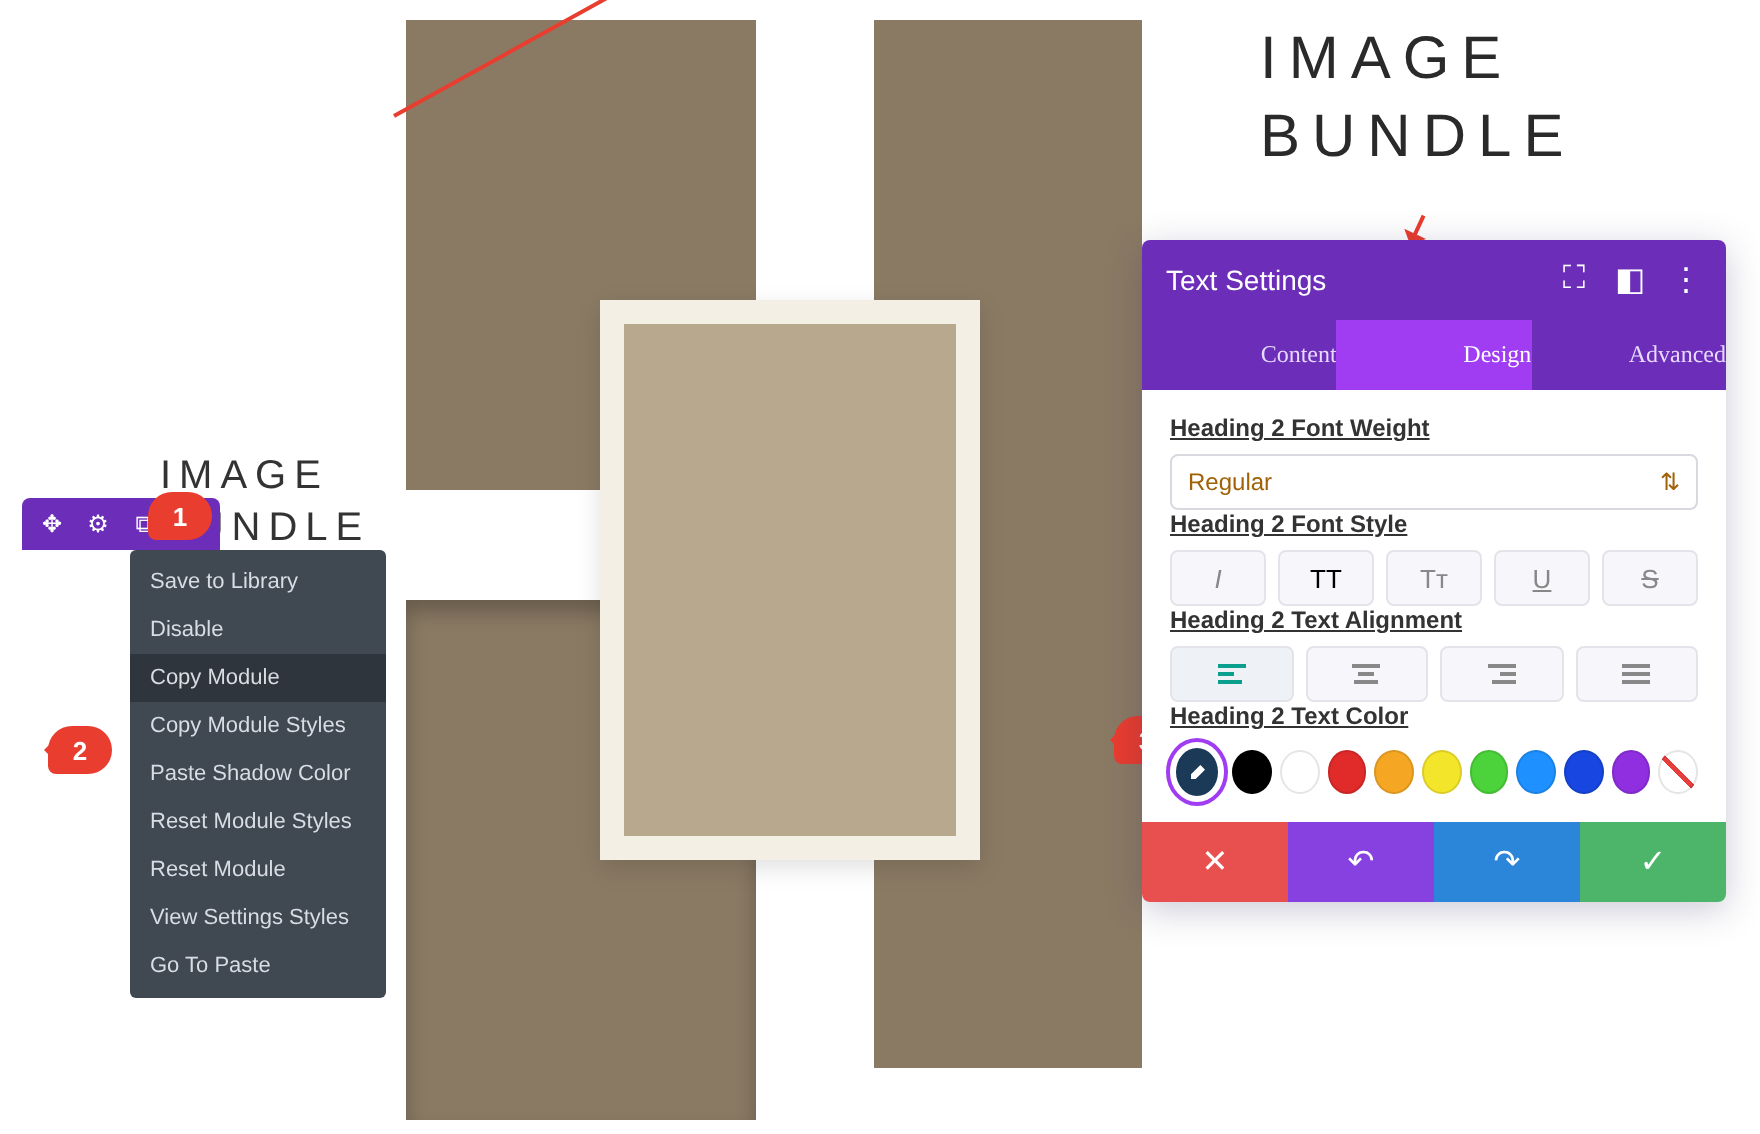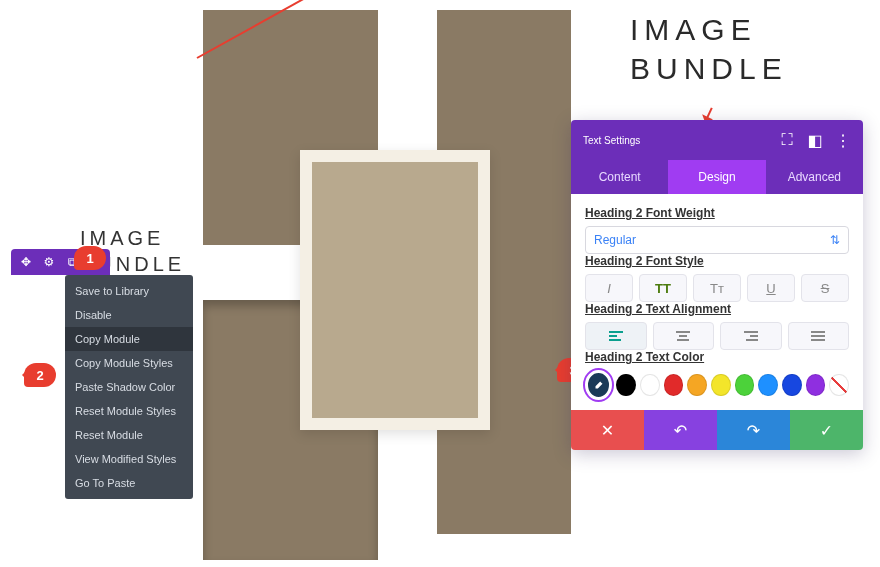--- a/index.html
+++ b/index.html
@@ -20,33 +20,33 @@
 .small-title { position:absolute; left:80px; top:225px; font-size:20px; letter-spacing:4px; font-weight:500; color:#333; line-height:1.3; width:120px; white-space:pre; }
 .module-toolbar { position:absolute; left:11px; top:249px; height:26px; background:#6c2eb9; border-radius:4px 4px 0 0; display:flex; align-items:center; padding:0 8px; gap:9px; color:#fff; }
 .module-toolbar .ic { width:14px; height:14px; display:flex; align-items:center; justify-content:center; font-size:12px; }
 .context-menu { position:absolute; left:65px; top:275px; width:128px; background:#404852; color:#d8dde4; font-size:11px; padding:4px 0; border-radius:3px; }
 .context-menu .mi { padding:6px 10px; cursor:pointer; }
 .context-menu .mi.hl { background:#2f353d; }
 
 
 .panel { position:absolute; left:571px; top:120px; width:292px; background:#fff; box-shadow:0 4px 18px rgba(50,40,90,.25); border-radius:4px; overflow:hidden; }
 .panel-hd { background:#6c2eb9; color:#fff; height:40px; display:flex; align-items:center; justify-content:space-between; padding:0 12px; }
-.panel-hd .ttl { font-size:10px; font-weight:500; }
+.panel-hd .ttl { font-size:14px; font-weight:500; }
 .panel-hd .ri { display:flex; gap:12px; }
 .panel-hd .ri span { width:16px; text-align:center; }
 .tabs { display:flex; background:#6c2eb9; color:#e8d9ff; font-size:12px; }
-.tab { flex:1; text-align:center; padding:10px 0; cursor:pointer; }
+.tab { flex:1; text-align:right; padding:10px 0; cursor:pointer;font-family:Liberation Serif, serif; }
 .tab.active { background:#a03cf2; color:#fff; }
 
 .panel-body { padding:12px 14px 10px; font-size:12px; color:#333; }
 .lbl { font-weight:600; margin:0 0 6px; font-size:12px;text-decoration:underline; }
-.select { border:1px solid #d8d8df; border-radius:4px; height:28px; display:flex; align-items:center; padding:0 8px; color:#3b82f6; font-size:12px; justify-content:space-between; }
+.select { border:1px solid #d8d8df; border-radius:4px; height:28px; display:flex; align-items:center; padding:0 8px; color:#a16207; font-size:12px; justify-content:space-between; }
 .style-row, .align-row { display:flex; gap:6px; margin-top:4px; }
 .style-btn, .align-btn { flex:1; height:28px; border:1px solid #e3e3ea; border-radius:4px; display:flex; align-items:center; justify-content:center; color:#888; background:#f7f7fb; font-size:13px; }
-.style-btn.tt { color:#4d7c0f; font-weight:700; }
+.style-btn.tt { color:#000000; font-weight:400; }
 .align-btn.active { color:#0b9f8e; background:#eef2f6; }
 .align-lines { display:flex; flex-direction:column; gap:2px; width:14px; align-items:flex-start; }
 .align-lines span{ height:2px; background:currentColor; display:block; }
 .al-l span:nth-child(1){width:14px}.al-l span:nth-child(2){width:8px}.al-l span:nth-child(3){width:12px}
 .al-c{align-items:center}.al-c span:nth-child(1){width:14px}.al-c span:nth-child(2){width:8px}.al-c span:nth-child(3){width:12px}
 .al-r{align-items:flex-end}.al-r span:nth-child(1){width:14px}.al-r span:nth-child(2){width:8px}.al-r span:nth-child(3){width:12px}
 .al-j span{width:14px}
 
 .swatch-row { display:flex; gap:4px; margin-top:6px; align-items:center; }
 .sw { width:22px; height:22px; border-radius:50%; border:1px solid rgba(0,0,0,.1); }
@@ -93,21 +93,21 @@
 </div>
 
 <div class="context-menu" id="ctx">
     <div class="mi">Save to Library</div>
     <div class="mi">Disable</div>
     <div class="mi hl">Copy Module</div>
     <div class="mi">Copy Module Styles</div>
     <div class="mi">Paste Shadow Color</div>
     <div class="mi">Reset Module Styles</div>
     <div class="mi">Reset Module</div>
-    <div class="mi">View Modified Styles</div>
+    <div class="mi">View Settings Styles</div>
     <div class="mi">Go To Paste</div>
   </div>
 
 <div class="callout c1">1</div>
 <div class="callout ptr c2">2</div>
 <div class="callout ptr c3">3</div>
 
 <div class="panel">
   <div class="panel-hd">
     <span class="ttl">Text Settings</span>

